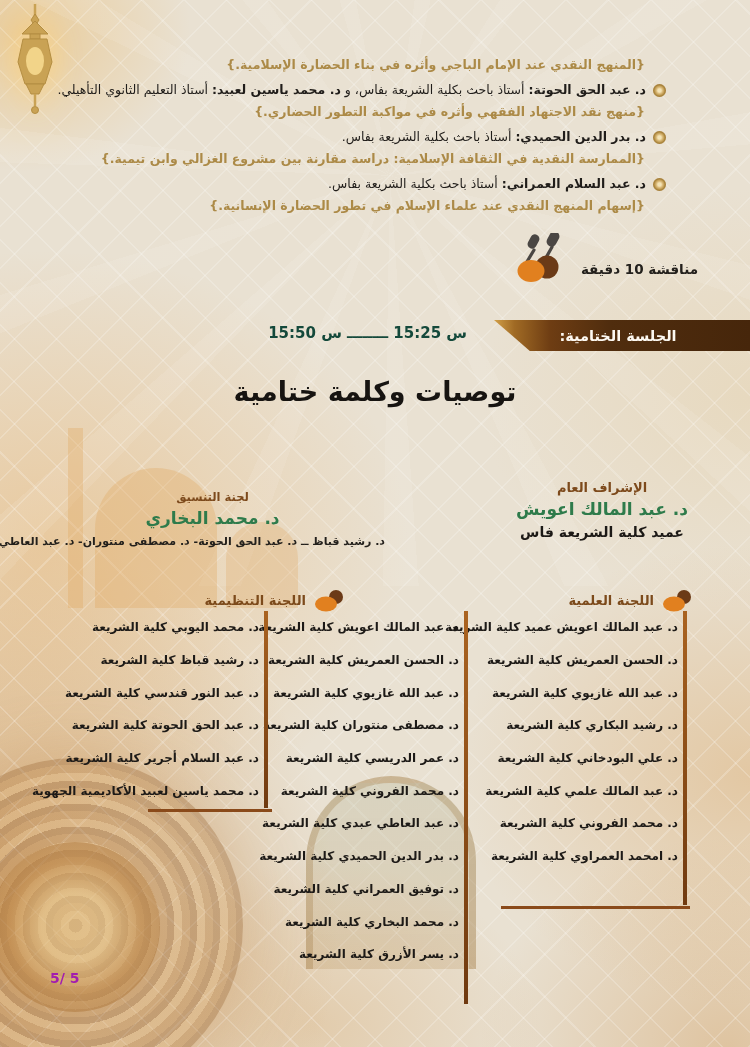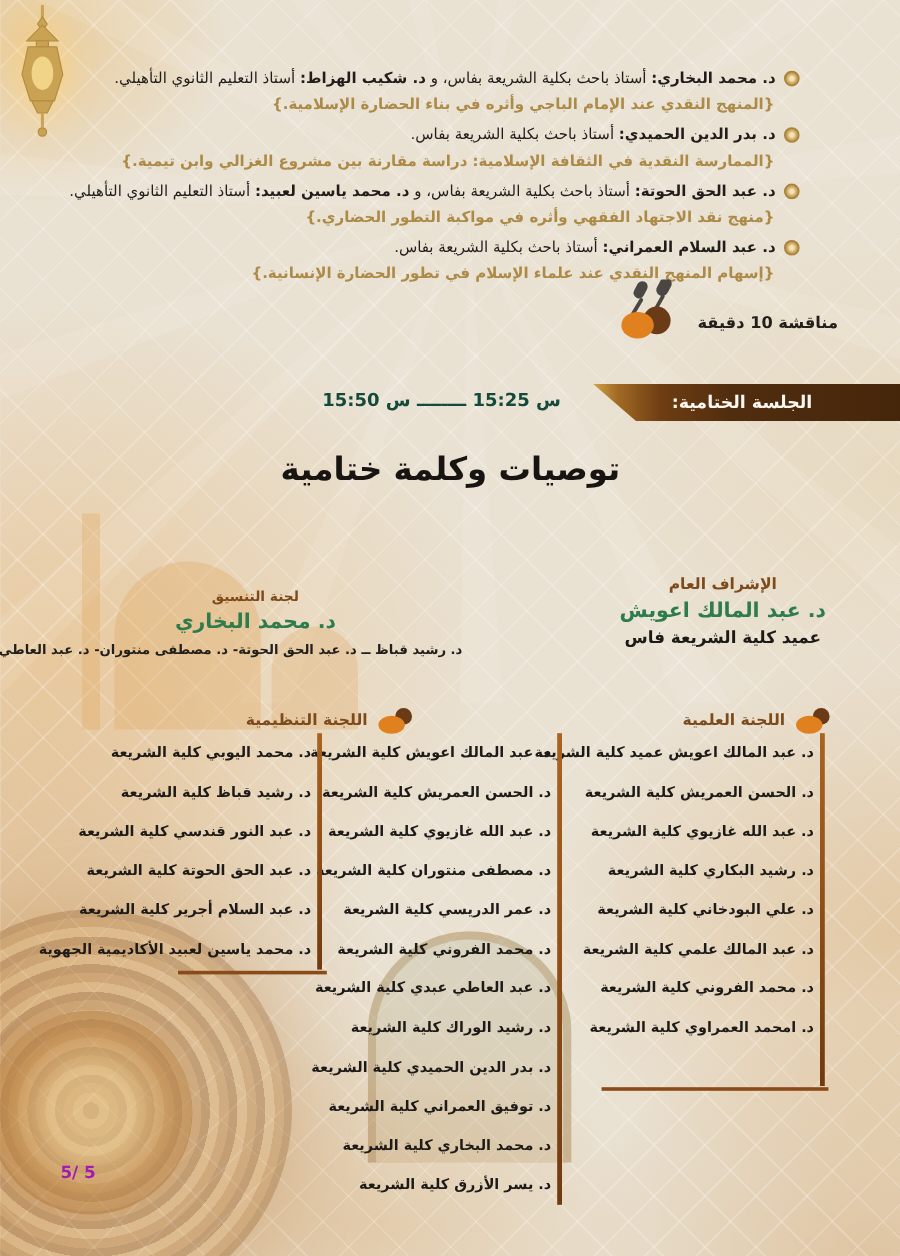--- a/index.html
+++ b/index.html
@@ -113,46 +113,39 @@
       <polygon points="11,35 35,35 40,58 33,80 13,80 6,58"></polygon>
       <ellipse cx="23" cy="57" rx="9" ry="14" fill="#f2d489" stroke="none"></ellipse>
       <polygon points="14,80 32,80 27,90 19,90"></polygon>
       <line x1="23" y1="90" x2="23" y2="102" stroke="#c9a254" stroke-width="2.5"></line>
       <circle cx="23" cy="106" r="3.5"></circle>
     </g>
   </svg>
 
   <div class="speakers">
     <div class="speaker">
-      <div class="speaker-line">
-        <span class="bullet"></span>
-        <span><span class="nm">د. محمد البخاري:</span>
-        <span>أستاذ باحث بكلية الشريعة بفاس، و</span>
-        <span class="nm">د. شكيب الهزاط:</span>
-        <span>أستاذ التعليم الثانوي التأهيلي.</span></span>
-      </div>
       <div class="topic-line">{المنهج النقدي عند الإمام الباجي وأثره في بناء الحضارة الإسلامية.}</div>
-    </div>
-    <div class="speaker">
-      <div class="speaker-line">
-        <span class="bullet"></span>
-        <span><span class="nm">د. بدر الدين الحميدي:</span>
-        <span>أستاذ باحث بكلية الشريعة بفاس.</span></span>
-      </div>
-      <div class="topic-line">{الممارسة النقدية في الثقافة الإسلامية: دراسة مقارنة بين مشروع الغزالي وابن تيمية.}</div>
     </div>
     <div class="speaker">
       <div class="speaker-line">
         <span class="bullet"></span>
         <span><span class="nm">د. عبد الحق الحوتة:</span>
         <span>أستاذ باحث بكلية الشريعة بفاس، و</span>
         <span class="nm">د. محمد ياسين لعبيد:</span>
         <span>أستاذ التعليم الثانوي التأهيلي.</span></span>
       </div>
       <div class="topic-line">{منهج نقد الاجتهاد الفقهي وأثره في مواكبة التطور الحضاري.}</div>
+    </div>
+    <div class="speaker">
+      <div class="speaker-line">
+        <span class="bullet"></span>
+        <span><span class="nm">د. بدر الدين الحميدي:</span>
+        <span>أستاذ باحث بكلية الشريعة بفاس.</span></span>
+      </div>
+      <div class="topic-line">{الممارسة النقدية في الثقافة الإسلامية: دراسة مقارنة بين مشروع الغزالي وابن تيمية.}</div>
     </div>
     <div class="speaker">
       <div class="speaker-line">
         <span class="bullet"></span>
         <span><span class="nm">د. عبد السلام العمراني:</span>
         <span>أستاذ باحث بكلية الشريعة بفاس.</span></span>
       </div>
       <div class="topic-line">{إسهام المنهج النقدي عند علماء الإسلام في تطور الحضارة الإنسانية.}</div>
     </div>
   </div>
@@ -217,21 +210,20 @@
   </div>
 
   <div class="col col-mid">
     <div class="member">د. عبد المالك اعويش كلية الشريعة</div>
     <div class="member">د. الحسن العمريش كلية الشريعة</div>
     <div class="member">د. عبد الله غازيوي كلية الشريعة</div>
     <div class="member">د. مصطفى منتوران كلية الشريعة</div>
     <div class="member">د. عمر الدريسي كلية الشريعة</div>
     <div class="member">د. محمد الفروني كلية الشريعة</div>
     <div class="member">د. عبد العاطي عبدي كلية الشريعة</div>
-    <div class="member">د. رشيد الوراك كلية الشريعة</div>
     <div class="member">د. بدر الدين الحميدي كلية الشريعة</div>
     <div class="member">د. توفيق العمراني كلية الشريعة</div>
     <div class="member">د. محمد البخاري كلية الشريعة</div>
     <div class="member">د. يسر الأزرق كلية الشريعة</div>
   </div>
 
   <div class="col col-left">
     <div class="member">د. محمد اليوبي كلية الشريعة</div>
     <div class="member">د. رشيد قباظ كلية الشريعة</div>
     <div class="member">د. عبد النور قندسي كلية الشريعة</div>

